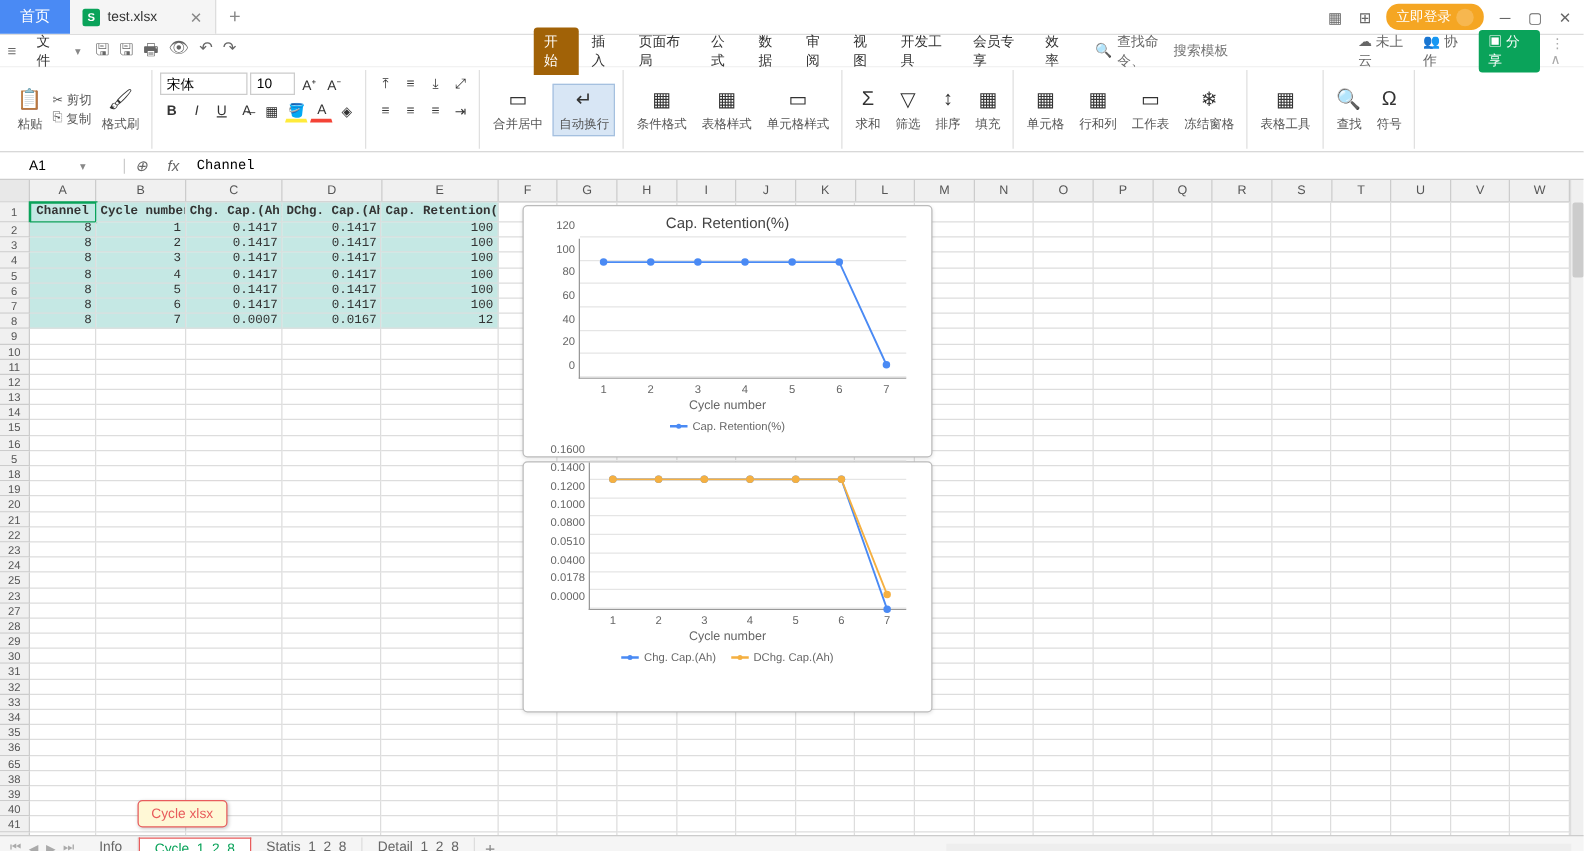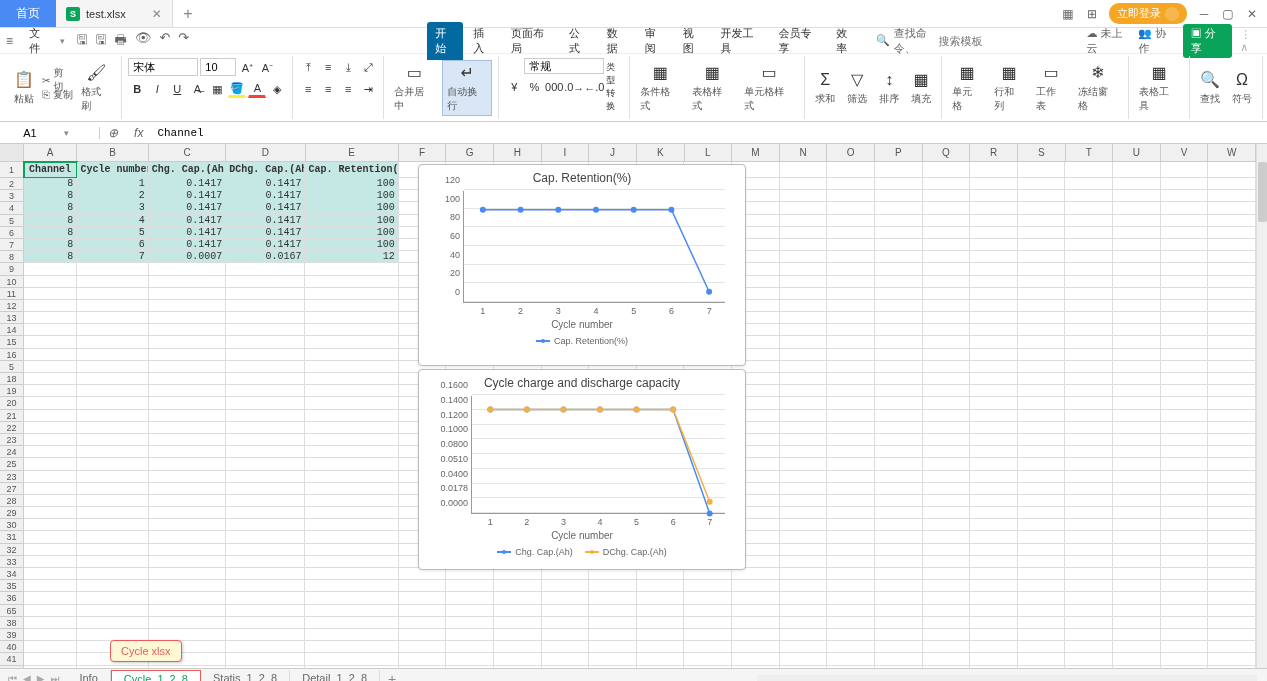--- a/index.html
+++ b/index.html
@@ -20,21 +20,21 @@
 
 
 .menubar { height: 26px; display: flex; align-items: center; padding: 0 6px; gap: 6px; border-bottom: 1px solid #eee; }
 .menubar .hamburger { width: 14px; font-size: 12px; color: #666; }
 .menubar .file-menu { font-size: 11px; padding: 0 4px; }
 .menubar .qat { display: flex; gap: 8px; margin-left: 6px; color: #666; }
 .menubar .qat span { font-size: 13px; }
 .menu-spacer { flex: 1; }
 .menu-tabs { display: flex; gap: 2px; }
 .menu-tab { padding: 4px 8px; font-size: 11px; color: #333; }
-.menu-tab.active { background: #0369a1; color: #fff; border-radius: 3px 3px 0 0; }
+.menu-tab.active { background: #a16207; color: #fff; border-radius: 3px 3px 0 0; }
 .menu-right { display: flex; align-items: center; gap: 8px; font-size: 11px; color: #666; }
 .menu-right .searchbox { display: flex; align-items: center; gap: 4px; }
 .menu-right input { border: none; width: 140px; font-size: 11px; outline: none; }
 .share-btn { background: #0aa35a; color: #fff; padding: 2px 8px; border-radius: 3px; font-size: 11px; }
 
 
 .ribbon { height: 68px; background: #fff; display: flex; border-bottom: 1px solid #ccc; padding: 2px 4px; }
 .rgroup { display: flex; flex-direction: column; border-right: 1px solid #e0e0e0; padding: 2px 6px; }
 .rgroup-body { flex: 1; display: flex; align-items: center; gap: 4px; }
 .big-btn { display: flex; flex-direction: column; align-items: center; gap: 2px; padding: 2px 4px; }
@@ -234,33 +234,20 @@
           <span class="icn">▭</span>
           <span class="lbl">合并居中</span>
         </div>
       <div class="big-btn active-toggle">
           <span class="icn">↵</span>
           <span class="lbl">自动换行</span>
         </div>
     </div>
   </div>
   <div class="rgroup">
-    <div class="rgroup-body" style="flex-direction:column;gap:4px">
-      <input class="dropdown-input" style="width: 80px;" value="常规">
-      <div class="fmt-row">
-        <span class="fmt-btn">¥</span>
-        <span class="fmt-btn">%</span>
-        <span class="fmt-btn">000</span>
-        <span class="fmt-btn">.0→</span>
-        <span class="fmt-btn">←.0</span>
-        <span class="fmt-btn" style="font-size:9px">类型转换</span>
-      </div>
-    </div>
-  </div>
-  <div class="rgroup">
     <div class="rgroup-body">
       <div class="big-btn">
           <span class="icn">▦</span>
           <span class="lbl">条件格式</span>
         </div>
       <div class="big-btn">
           <span class="icn">▦</span>
           <span class="lbl">表格样式</span>
         </div>
       <div class="big-btn">
@@ -1498,21 +1485,20 @@
         </svg>
       </div>
       <div class="axis-label">Cycle number</div>
       <div class="legend">
         <div class="litem"><span class="lswatch" style="border-color:#4a8af4">
             <style>.lswatch[style*='#4a8af4']::after{background:#4a8af4}</style>
           </span>Cap. Retention(%)</div>
       </div>
     </div>
   <div class="chart-box chart2" id="chart2">
-      <div class="chart-title">Cycle charge and discharge capacity</div>
       <div class="chart-plot">
         <div class="gridline" style="bottom:0px"></div>
         <div class="y-tick" style="bottom:0px">0.0000</div>
         <div class="gridline" style="bottom:14.75px"></div>
         <div class="y-tick" style="bottom:14.75px">0.0178</div>
         <div class="gridline" style="bottom:29.5px"></div>
         <div class="y-tick" style="bottom:29.5px">0.0400</div>
         <div class="gridline" style="bottom:44.25px"></div>
         <div class="y-tick" style="bottom:44.25px">0.0510</div>
         <div class="gridline" style="bottom:59px"></div>

